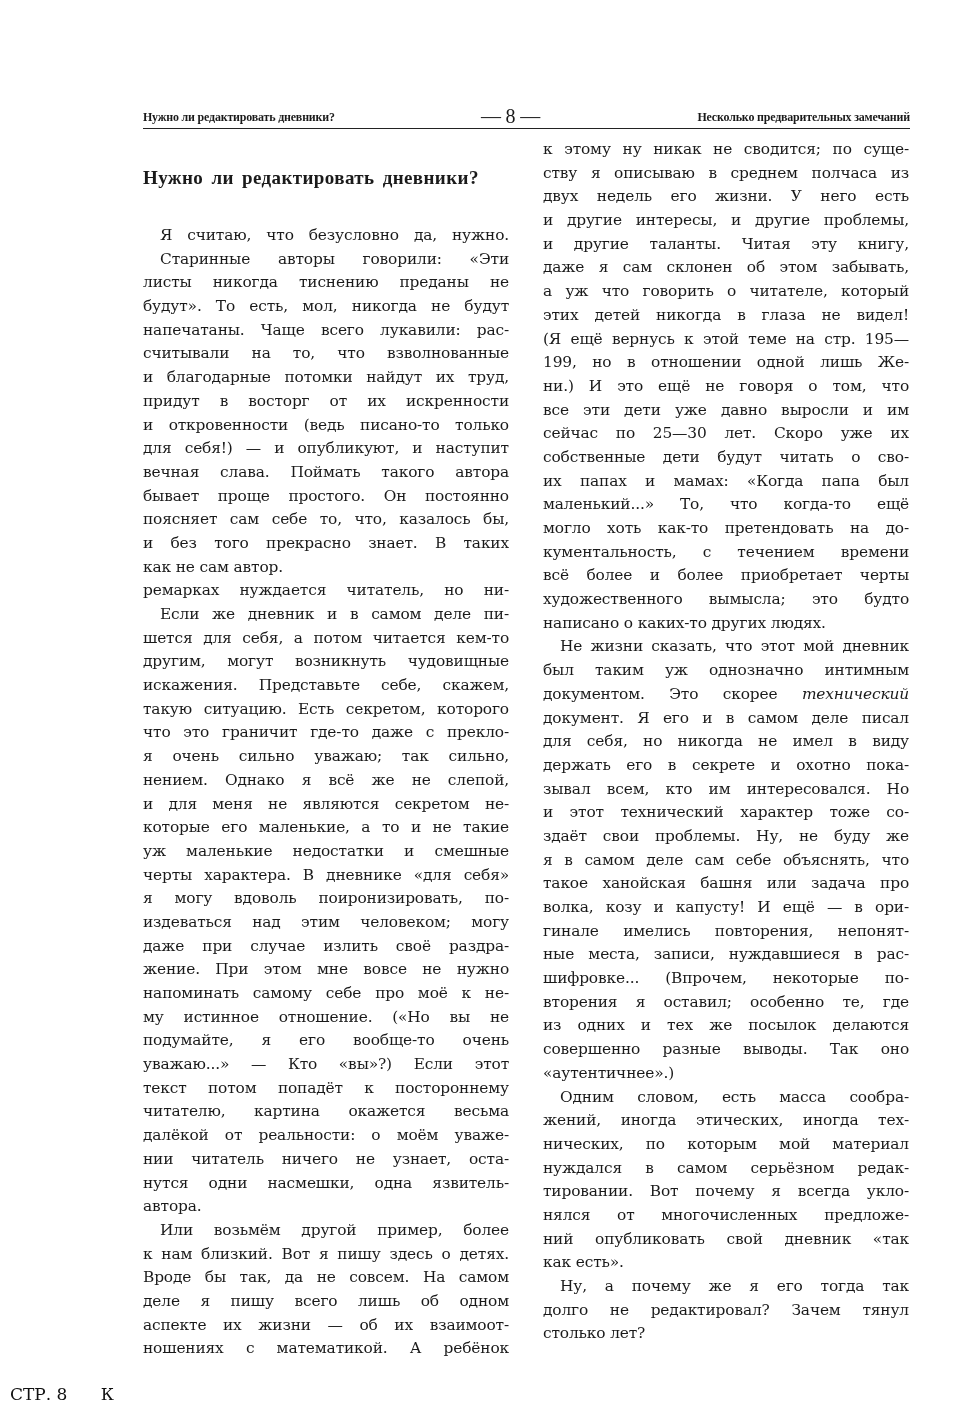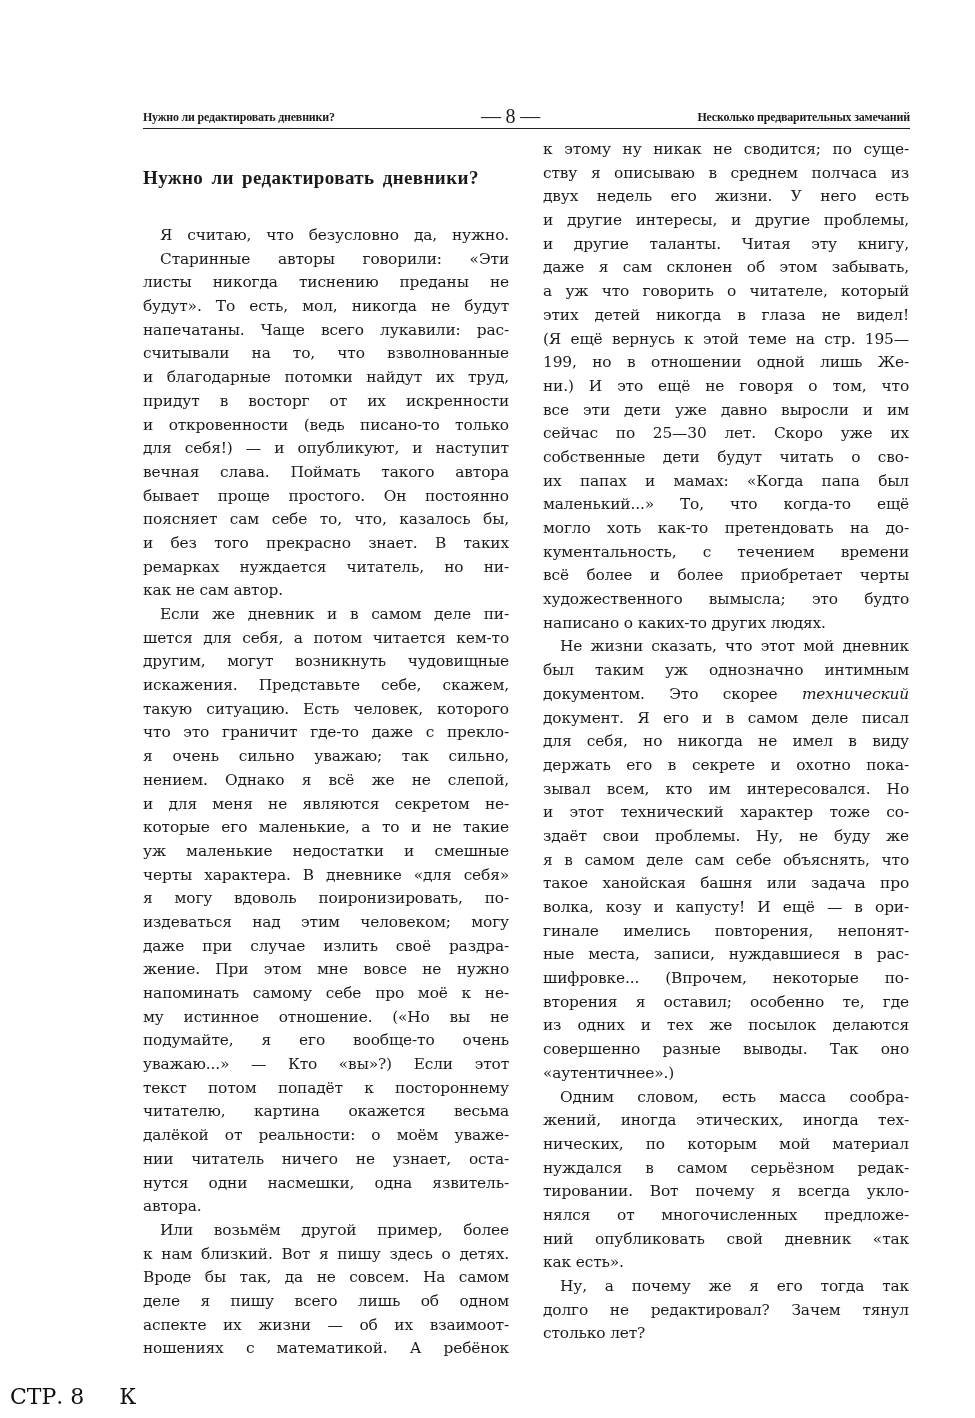--- a/index.html
+++ b/index.html
@@ -26,21 +26,21 @@
     height: 23.7px; line-height: 23.7px; white-space: nowrap;
     text-align: justify; text-align-last: justify;
     font-family: "DejaVu Serif", serif; font-size: 15.4px; letter-spacing: -0.15px;
   }
   .line.indent { padding-left: 17px; }
   .line.last { text-align-last: left; }
   .italic { font-style: italic; }
 
   .footer {
     position: absolute; left: 10px; top: 1384px;
-    font-family: "DejaVu Serif", serif; font-size: 22px; color: #111;
+    font-family: "DejaVu Serif", serif; font-size: 17px; color: #111;
   }
   .footer .code { margin-left: 28px; }
 </style>
 </head>
 <body>
 
 <div class="running-head">
   <span class="left">Нужно ли редактировать дневники?</span>
   <span class="center">— 8 —</span>
   <span class="right">Несколько предварительных замечаний</span>
@@ -56,27 +56,27 @@
       <div class="line"><span>напечатаны. Чаще всего лукавили: рас-</span></div>
       <div class="line"><span>считывали на то, что взволнованные</span></div>
       <div class="line"><span>и благодарные потомки найдут их труд,</span></div>
       <div class="line"><span>придут в восторг от их искренности</span></div>
       <div class="line"><span>и откровенности (ведь писано-то только</span></div>
       <div class="line"><span>для себя!) — и опубликуют, и наступит</span></div>
       <div class="line"><span>вечная слава. Поймать такого автора</span></div>
       <div class="line"><span>бывает проще простого. Он постоянно</span></div>
       <div class="line"><span>поясняет сам себе то, что, казалось бы,</span></div>
       <div class="line"><span>и без того прекрасно знает. В таких</span></div>
+      <div class="line last"><span>как не сам автор.</span></div>
       <div class="line"><span>ремарках нуждается читатель, но ни-</span></div>
-      <div class="line last"><span>как не сам автор.</span></div>
       <div class="line indent"><span>Если же дневник и в самом деле пи-</span></div>
       <div class="line"><span>шется для себя, а потом читается кем-то</span></div>
       <div class="line"><span>другим, могут возникнуть чудовищные</span></div>
       <div class="line"><span>искажения. Представьте себе, скажем,</span></div>
-      <div class="line"><span>такую ситуацию. Есть человек, которого</span></div>
+      <div class="line"><span>такую ситуацию. Есть секретом, которого</span></div>
       <div class="line"><span>что это граничит где-то даже с прекло-</span></div>
       <div class="line"><span>я очень сильно уважаю; так сильно,</span></div>
       <div class="line"><span>нением. Однако я всё же не слепой,</span></div>
       <div class="line"><span>и для меня не являются секретом не-</span></div>
       <div class="line"><span>которые его маленькие, а то и не такие</span></div>
       <div class="line"><span>уж маленькие недостатки и смешные</span></div>
       <div class="line"><span>черты характера. В дневнике «для себя»</span></div>
       <div class="line"><span>я могу вдоволь поиронизировать, по-</span></div>
       <div class="line"><span>издеваться над этим человеком; могу</span></div>
       <div class="line"><span>даже при случае излить своё раздра-</span></div>

